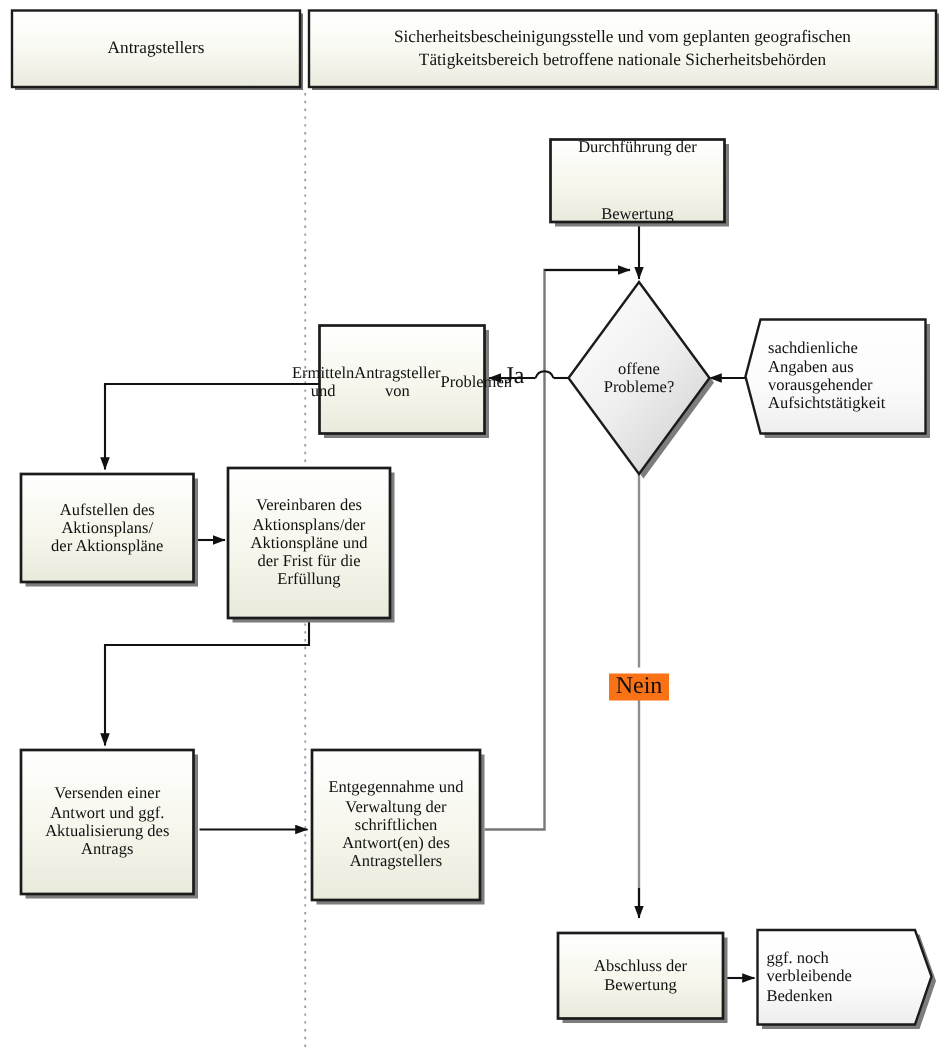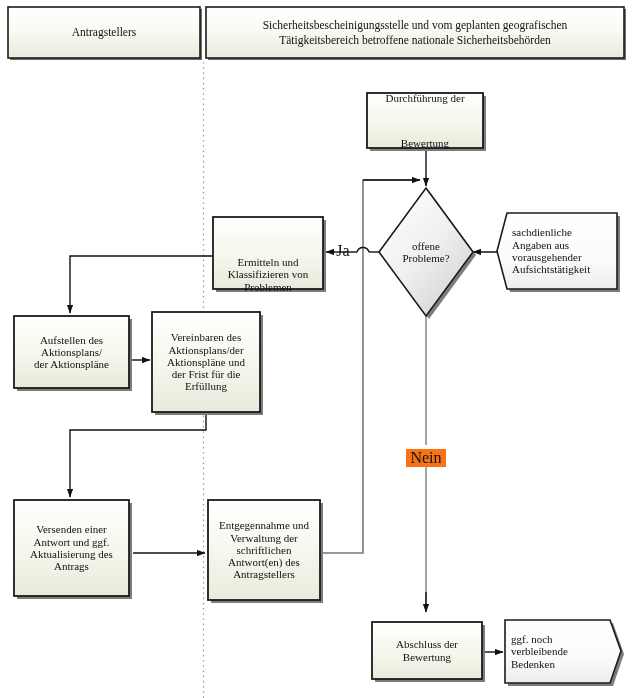--- a/index.html
+++ b/index.html
@@ -189,23 +189,23 @@
     <span>Probleme?</span>
   </div>
 
   <div class="lbl" style="left:512px;top:213px;width:104px;height:76px;flex-direction:column;align-items:flex-start;text-align:left;">
     <span>sachdienliche</span>
     <span>Angaben aus</span>
     <span>vorausgehender</span>
     <span>Aufsichtstätigkeit</span>
   </div>
 
-  <div class="lbl" style="left:213px;top:217px;width:110px;height:76px;flex-direction:column;justify-content:flex-end;">
+  <div class="lbl" style="left:213px;top:217px;width:110px;height:76px;">
     <span>Ermitteln und</span>
-    <span>Klassifizieren von</span>
+    <span>Antragsteller von</span>
     <span>Problemen</span>
   </div>
 
   <div class="lbl" style="left:14px;top:316px;width:115px;height:72px;flex-direction:column;">
     <span>Aufstellen des</span>
     <span>Aktionsplans/</span>
     <span>der Aktionspläne</span>
   </div>
 
   <div class="lbl" style="left:14px;top:500px;width:115px;height:96px;flex-direction:column;">

